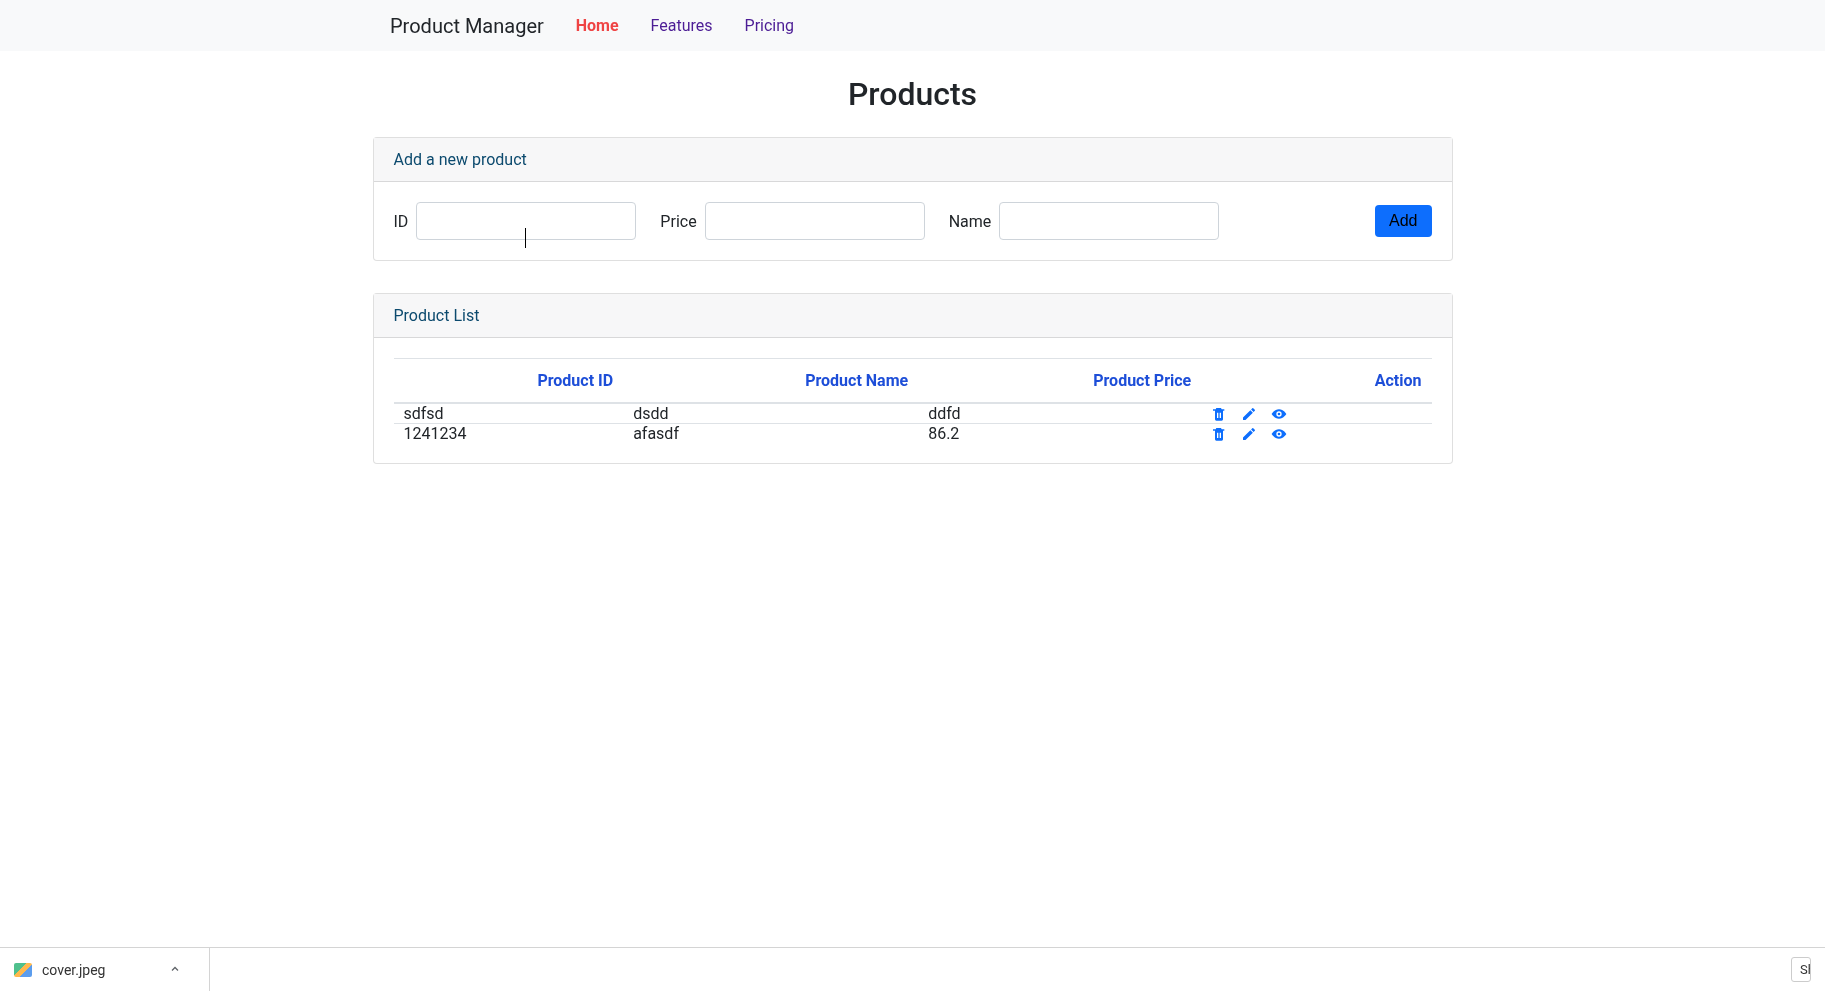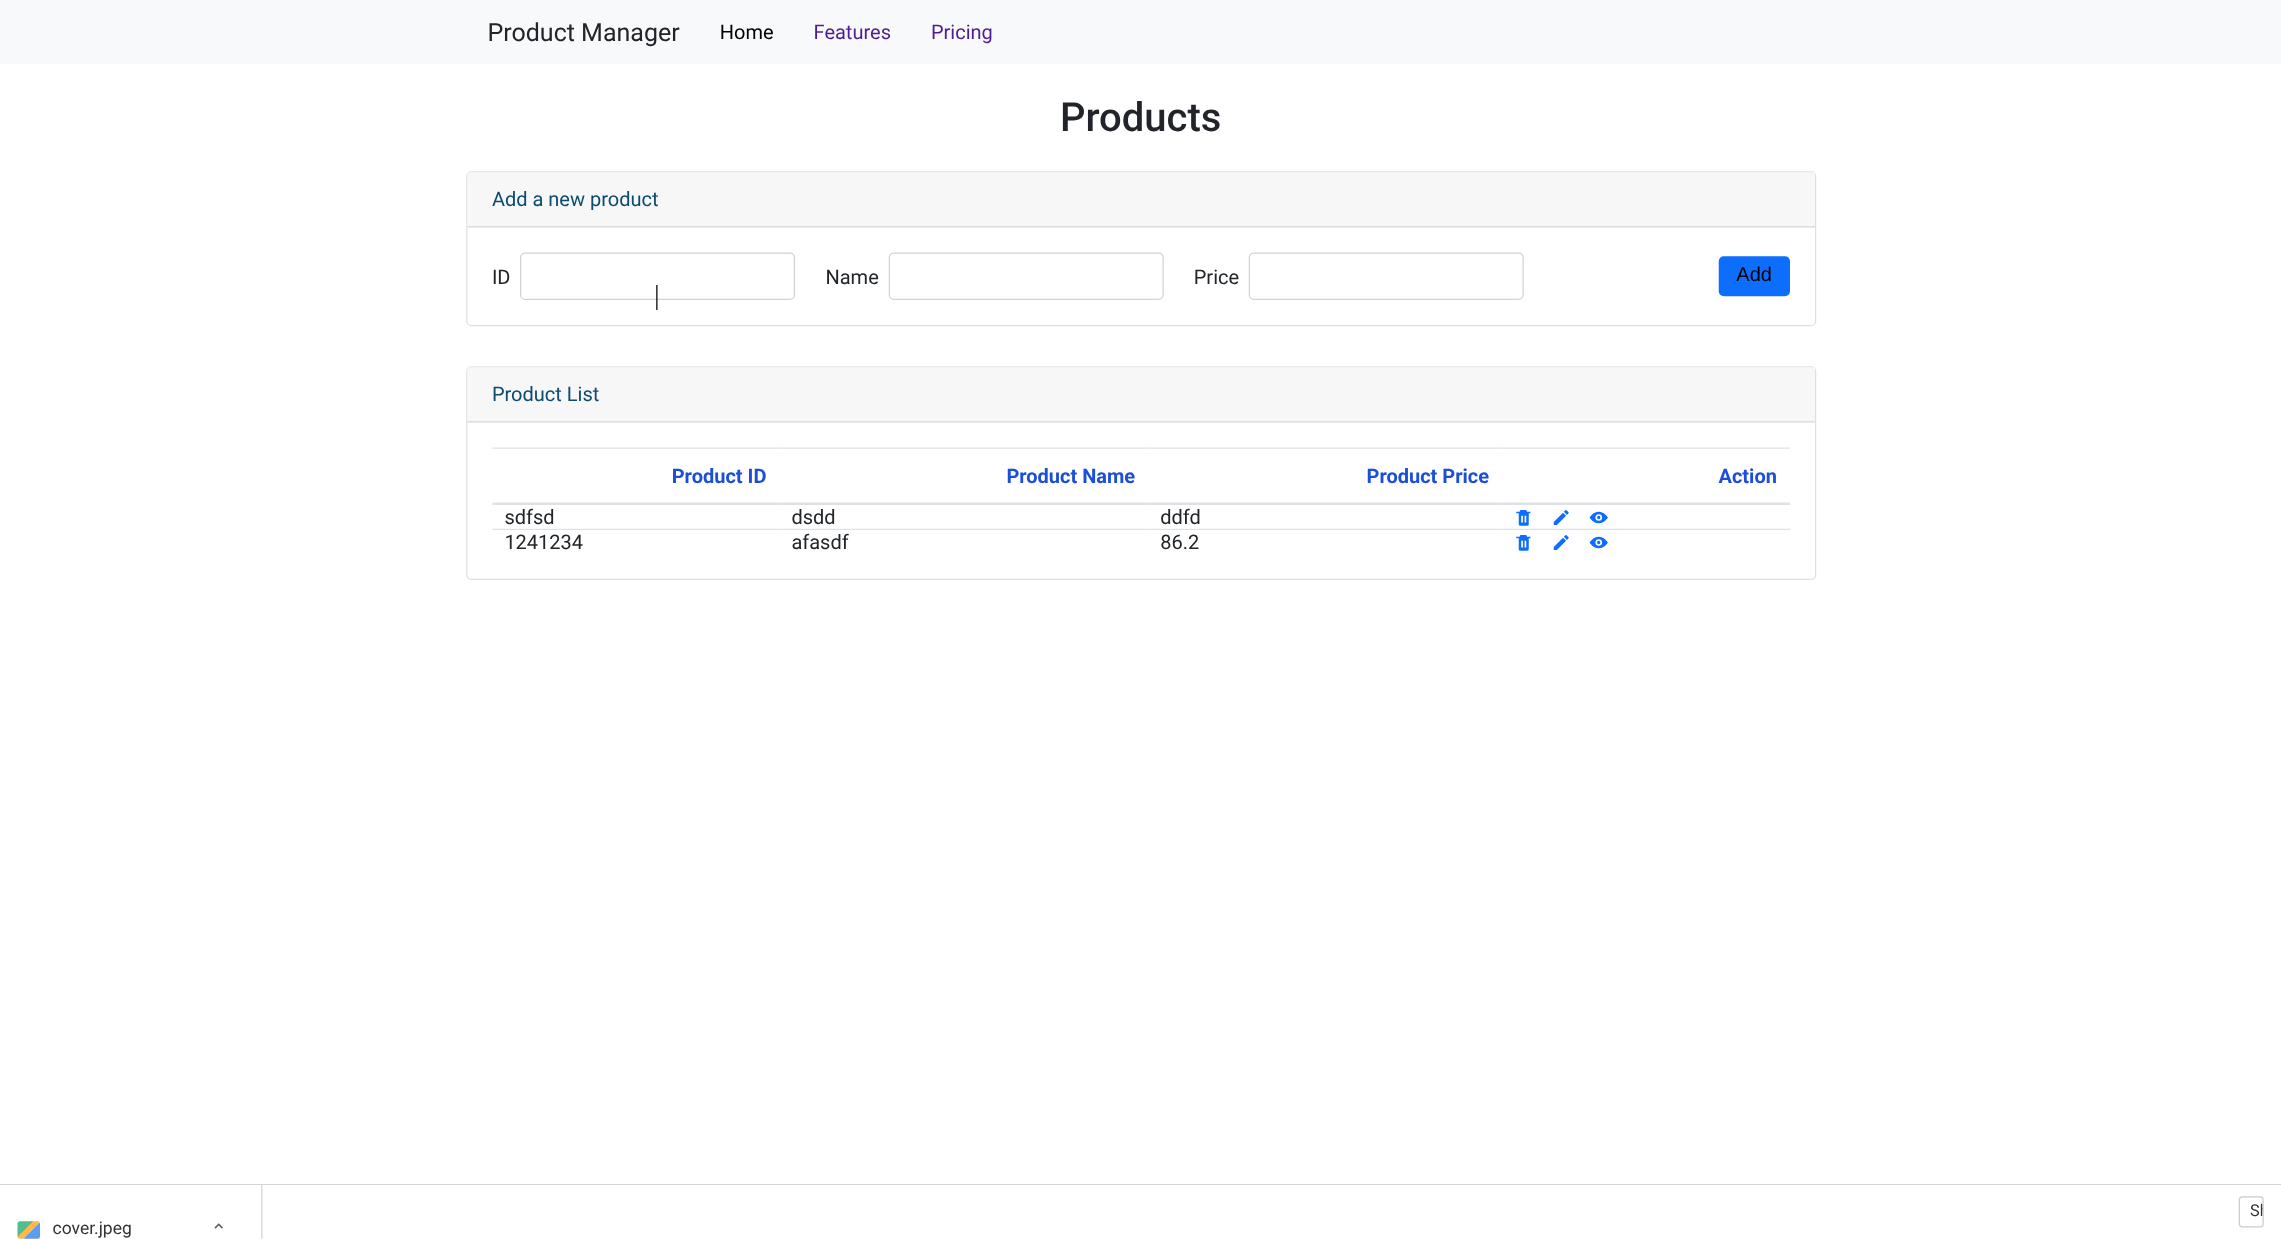--- a/index.html
+++ b/index.html
@@ -32,21 +32,22 @@
       margin-right: 16px;
       padding: 5px 0;
     }
     .nav-link {
       padding: 8px 16px;
       color: #4c1d95;
       text-decoration: none;
       cursor: pointer;
     }
     .nav-link.active {
-      color: #000000;
+      color: #ef4444;
+      font-weight: bold;
     }
     .container {
       max-width: 1110px;
       margin: 0 auto;
       padding: 0 15px;
     }
     .page-title {
       text-align: center;
       font-size: 32px;
       font-weight: 500;
@@ -150,21 +151,21 @@
       background: #fff;
       border-top: 1px solid #d4d4d4;
       display: flex;
       align-items: center;
       padding: 0 14px;
       font-size: 14px;
       color: #333;
     }
     .download-item {
       display: flex;
-      align-items: flex-end;
+      align-items: center;
       gap: 10px;
       padding-right: 28px;
       border-right: 1px solid #d4d4d4;
       height: 100%;
     }
     .file-thumb {
       width: 18px;
       height: 14px;
       position: relative;
       flex-shrink: 0;
@@ -217,25 +218,25 @@
 
   <div class="card">
     <div class="card-header">Add a new product</div>
     <div class="card-body">
       <div class="form-row">
         <div class="form-group">
           <label class="form-label">ID</label>
           <input class="form-control" value="" style="">
         </div>
         <div class="form-group">
-          <label class="form-label">Name</label>
+          <label class="form-label">Price</label>
           <input class="form-control" value="" style="">
         </div>
         <div class="form-group">
-          <label class="form-label">Price</label>
+          <label class="form-label">Name</label>
           <input class="form-control" value="" style="">
         </div>
         <button class="btn-primary">Add</button>
       </div>
     </div>
   </div>
 
   <div class="card">
     <div class="card-header">Product List</div>
     <div class="card-body">

